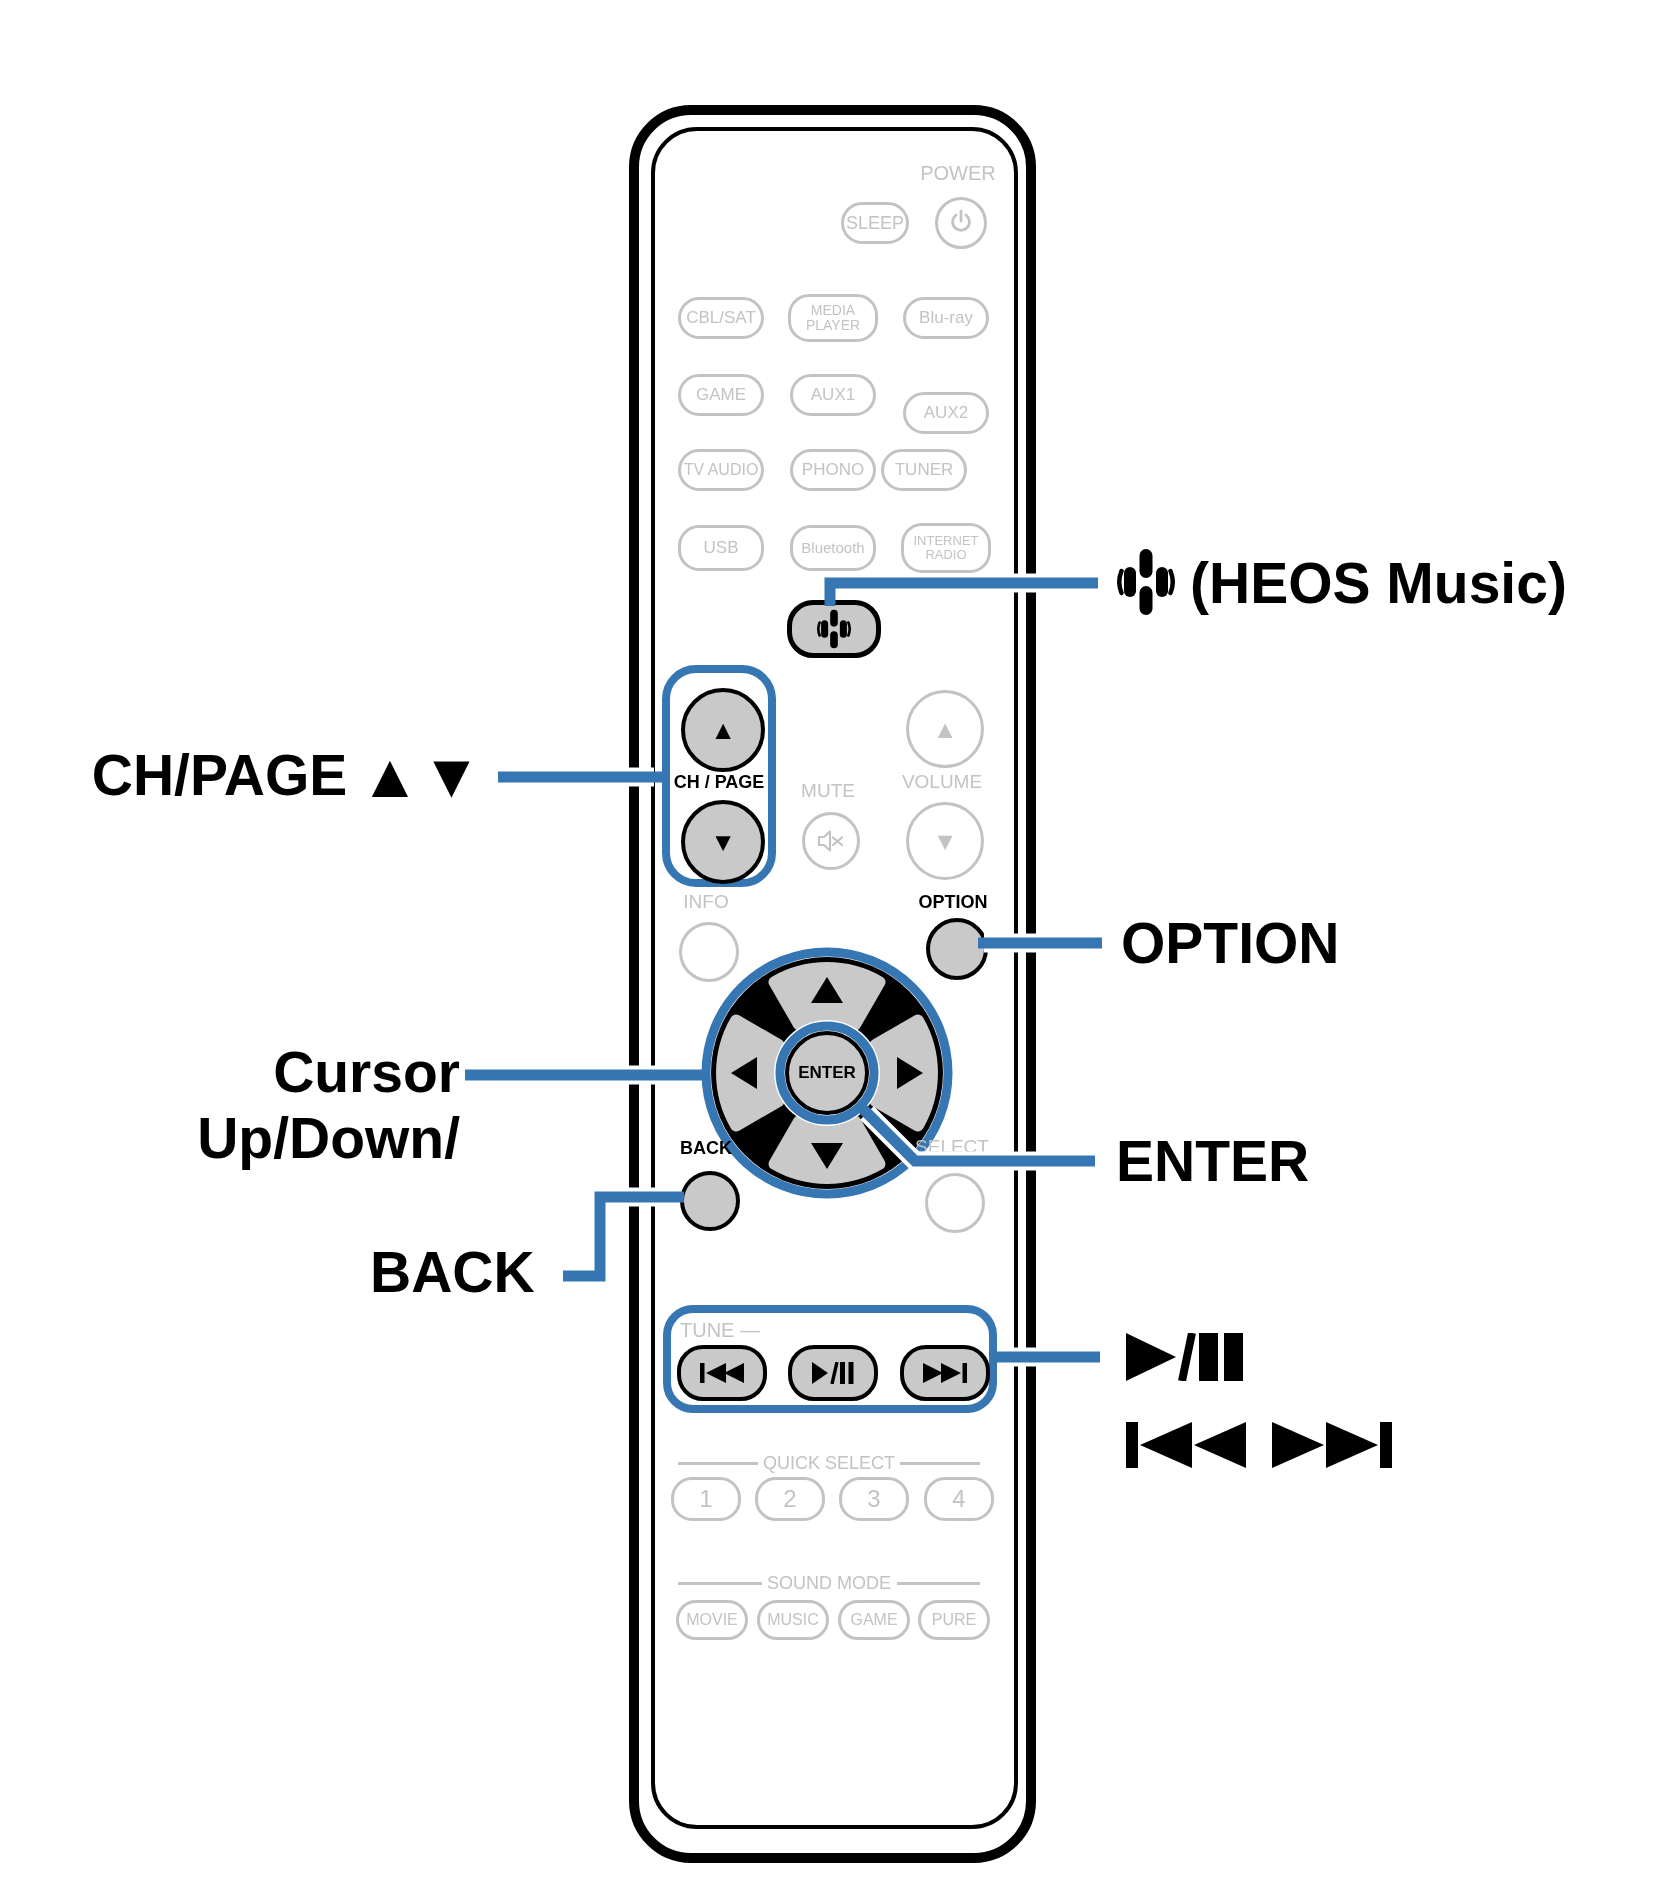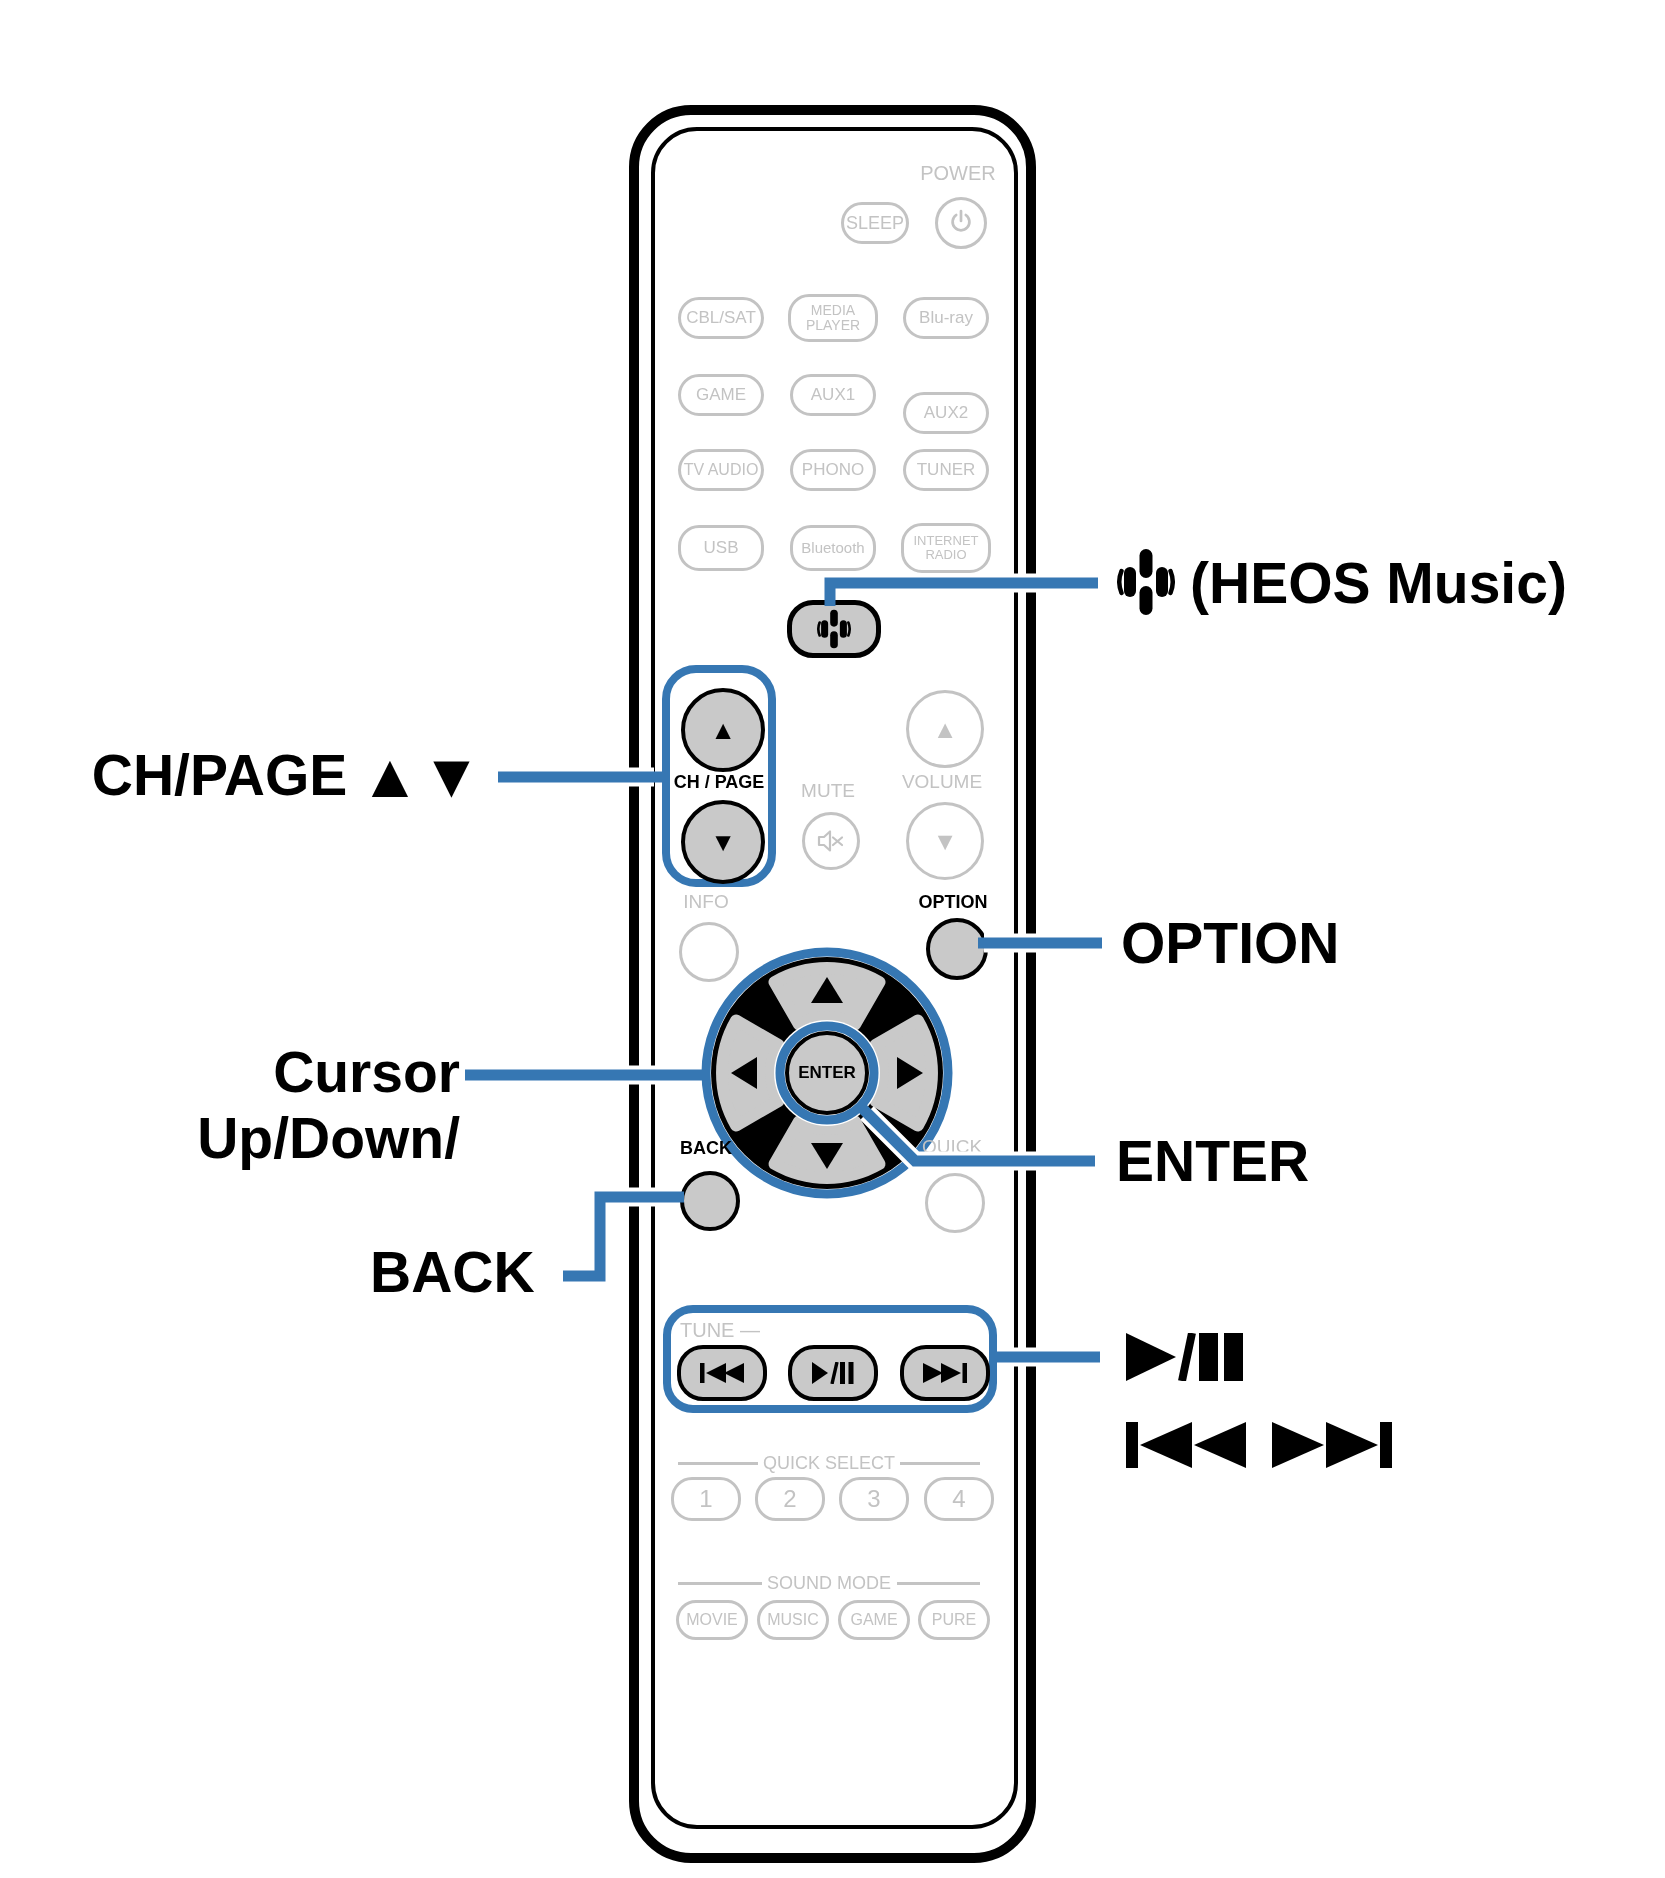--- a/index.html
+++ b/index.html
@@ -70,21 +70,21 @@
   <div class="abs pillg" style="left:903px;top:392px;width:80px;height:36px">
       <span>AUX2</span>
     </div>
 
   <div class="abs pillg" style="left:678px;top:449px;width:80px;height:36px;font-size:16px">
       <span>TV AUDIO</span>
     </div>
   <div class="abs pillg" style="left:790px;top:449px;width:80px;height:36px">
       <span>PHONO</span>
     </div>
-  <div class="abs pillg" style="left:903px;top:449px;width:80px;height:36px">
+  <div class="abs pillg" style="left:881px;top:449px;width:80px;height:36px">
       <span>TUNER</span>
     </div>
 
   <div class="abs pillg" style="left:678px;top:525px;width:80px;height:40px">
       <span>USB</span>
     </div>
   <div class="abs pillg" style="left:790px;top:525px;width:80px;height:40px;font-size:15px">
       <span>Bluetooth</span>
     </div>
   <div class="abs pillg two" style="left:901px;top:523px;width:84px;height:44px;font-size:13px"><span class="two">INTERNET
@@ -152,21 +152,21 @@
       </g>
       <circle cx="132" cy="132" r="53" fill="#fff"></circle>
       <circle cx="132" cy="132" r="47" fill="#fff" stroke="#3677b3" stroke-width="9"></circle>
       <circle cx="132" cy="132" r="40" fill="#c9c9c9" stroke="#000" stroke-width="4"></circle>
     </svg>
   </div>
   <div class="abs lb" style="left:787px;top:1062px;width:80px;height:22px;font-size:17px">ENTER</div>
 
   <div class="abs lb" style="left:666px;top:1136px;width:80px;height:24px">BACK</div>
   <div class="abs cira" style="left:680px;top:1171px;width:52px;height:52px"></div>
-  <div class="abs lg" style="left:912px;top:1135px;width:80px;height:24px">QUICK</div>
+  <div class="abs lg" style="left:912px;top:1135px;width:80px;height:24px">SELECT</div>
   <div class="abs cirg" style="left:925px;top:1173px;width:54px;height:54px"></div>
 
   <div class="abs bluerect" style="left:663px;top:1305px;width:318px;height:92px;border-radius:30px"></div>
   <div class="abs lg" style="left:675px;top:1319px;width:90px;height:22px;font-size:20px">TUNE —</div>
   <div class="abs lg" style="left:895px;top:1374px;width:90px;height:22px;font-size:20px">TUNE +</div>
 
   <div class="abs pilla" style="left:677px;top:1345px;width:82px;height:48px">
     <span>
       <svg width="44" height="20" viewBox="0 0 44 20" fill="#000">
         <rect x="0" y="0" width="4.5" height="20"></rect>

